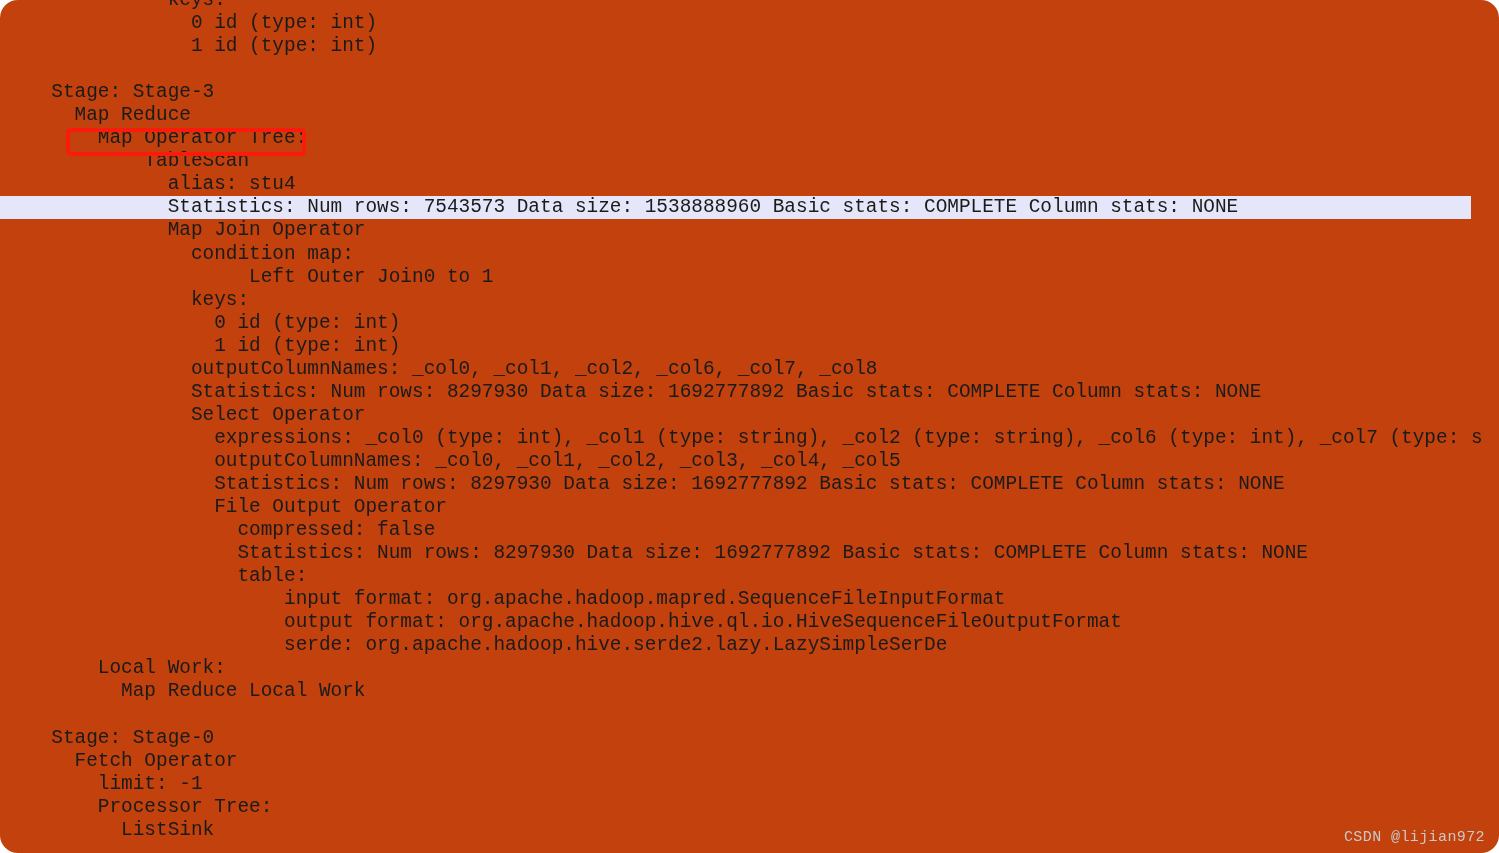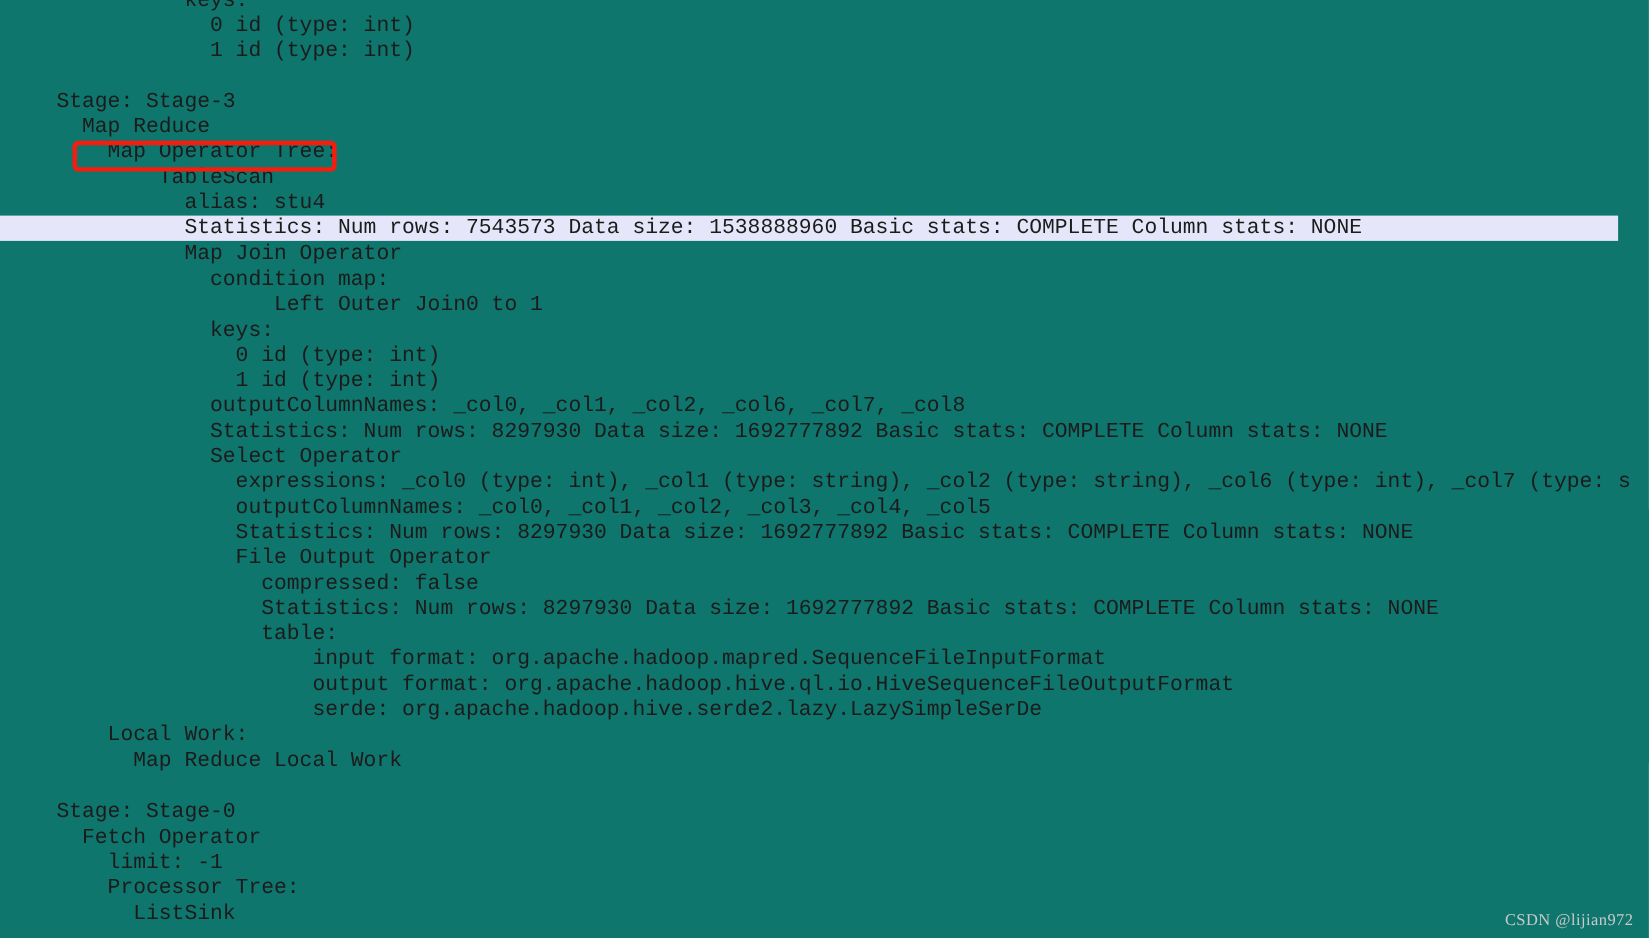--- a/index.html
+++ b/index.html
@@ -11,22 +11,23 @@
   body {
     width: 1499px;
     height: 853px;
     overflow: hidden;
     font-family: "Liberation Mono", "DejaVu Sans Mono", monospace;
   }
   #plan-viewport {
     position: relative;
     width: 1499px;
     height: 853px;
-    background: #0f766e;
+    background: #c2410c;
     overflow: hidden;
+    border-radius: 18px;
   }
   .code-block {
     position: absolute;
     left: 0;
     top: -11px;
     width: 1499px;
     margin: 0;
     padding: 0;
     font-family: "Liberation Mono", "DejaVu Sans Mono", monospace;
     font-size: 19.4px;
@@ -64,21 +65,21 @@
     position: absolute;
     box-sizing: border-box;
     border: 4px solid #fb1b0c;
     border-radius: 5px;
     background: transparent;
   }
   #watermark {
     position: absolute;
     right: 14px;
     bottom: 7px;
-    font-family: Liberation Serif, serif;
+    font-family: Liberation Mono, monospace;
     font-size: 15px;
     color: #c9c9c9;
     letter-spacing: 0.4px;
     white-space: nowrap;
     user-select: none;
   }
 </style>
 </head>
 <body>
 

